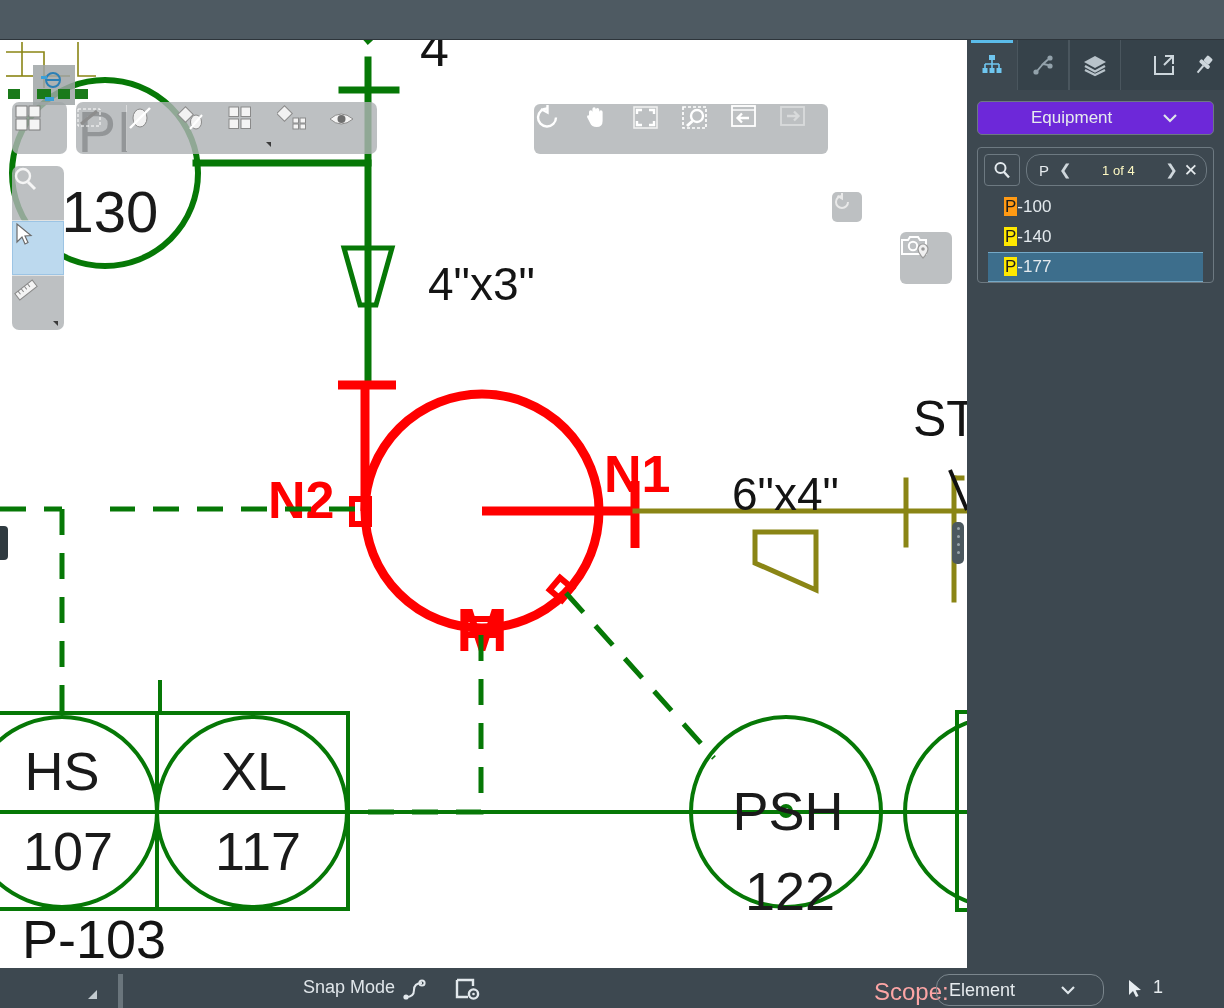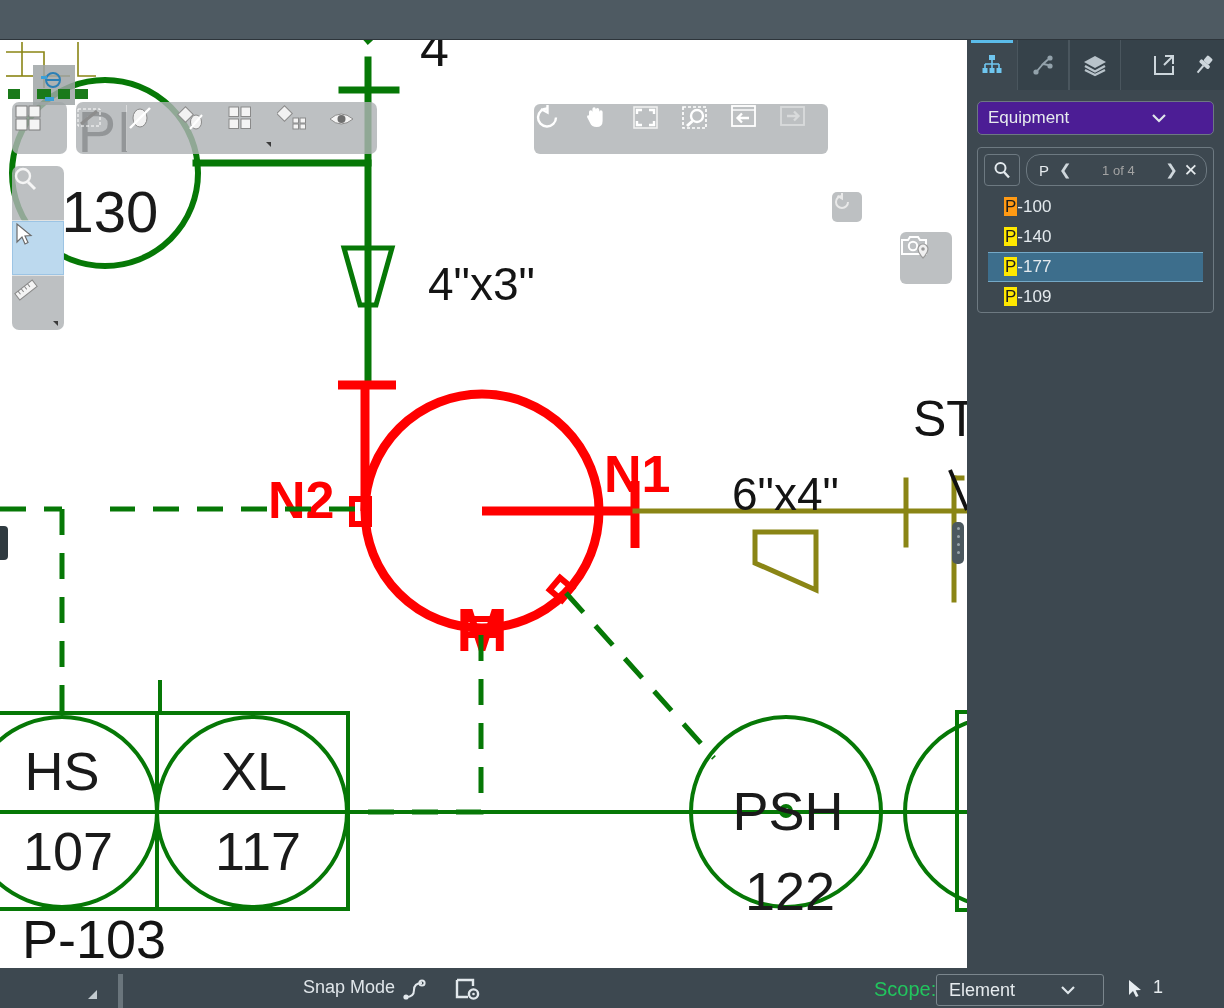--- a/index.html
+++ b/index.html
@@ -60,54 +60,54 @@
      background:#3d4850;box-sizing:border-box;}
   #panel-tabs{height:50px;display:flex;align-items:stretch;background:#36424a;}
   .ptab{width:50px;display:flex;align-items:center;justify-content:center;position:relative;}
   .ptab.active{background:#3d4850;}
   .ptab.active::before{content:"";position:absolute;left:4px;right:4px;top:0;height:3px;background:#5bbcea;}
   .ptab.bordered{border-left:1px solid #4a565e;border-right:1px solid #4a565e;}
   .ptab-spacer{flex:1;}
   .ptab-r{width:40px;display:flex;align-items:center;justify-content:center;}
 
   #combo{margin:11px 10px 0 10px;height:32px;border:1px solid #6d7981;border-radius:5px;
-     display:flex;align-items:center;background:#4c1d95;}
+     display:flex;align-items:center;background:#6d28d9;padding-left:43px;}
   #combo span{flex:1;color:#e6ebee;font-size:17px;padding-left:10px;}
   #combo .dn{width:26px;display:flex;align-items:center;justify-content:center;}
 
   #findbox{margin:12px 10px 0 10px;border:1px solid #6d7981;border-radius:4px;}
   #findrow{display:flex;align-items:center;padding:6px 6px 6px 6px;gap:6px;}
   #find-btn{width:34px;height:30px;border:1px solid #6d7981;border-radius:4px;
      display:flex;align-items:center;justify-content:center;}
   #find-field{flex:1;height:30px;border:1px solid #6d7981;border-radius:14px;
      display:flex;align-items:center;padding:0 6px;gap:4px;}
   #find-field .q{color:#e6ebee;font-size:15px;padding-left:6px;min-width:14px;}
-  #find-field .cnt{color:#a3a3a3;font-size:13px;flex:1;text-align:center;}
+  #find-field .cnt{color:#fef9c3;font-size:13px;flex:1;text-align:center;}
   .chev{color:#cfd7dc;font-size:15px;padding:0 2px;}
   #find-field .xx{color:#e6ebee;font-size:17px;padding-right:2px;}
 
   #result-list{margin:0 10px;border-top:0;}
   .res-row{height:30px;display:flex;align-items:center;padding-left:16px;box-sizing:border-box;}
   .res-row.sel{background:#3d6e8c;border-top:1px solid #74a8c6;border-bottom:1px solid #74a8c6;}
   .res-row .txt{color:#e4eaee;font-size:17px;white-space:pre;}
   .res-row .hl{background:#ffe800;color:#1b1b1b;padding:0 1px;}
   .res-row .hl.cur{background:#ff9a14;}
 
   
   #statusbar{position:absolute;left:0;top:968px;width:1224px;height:40px;
      background:#3d4850;display:flex;align-items:center;box-sizing:border-box;}
   #sb-resize{position:absolute;left:88px;top:22px;width:0;height:0;
      border-left:9px solid transparent;border-bottom:9px solid #c3cbd0;}
   #sb-div{position:absolute;left:118px;top:6px;width:5px;height:34px;background:#6a757c;}
   #sb-snap{position:absolute;left:303px;top:9px;color:#dfe5e9;font-size:18px;}
   #sb-snapicon{position:absolute;left:402px;top:11px;}
   #sb-gearicon{position:absolute;left:455px;top:10px;}
-  #sb-scope{position:absolute;left:874px;top:10px;color:#22c55e;font-size:20px;}
+  #sb-scope{position:absolute;left:874px;top:10px;color:#fca5a5;font-size:24px;}
   #sb-combo{position:absolute;left:936px;top:6px;width:166px;height:30px;
-     border:1px solid #7b868d;border-radius:3px;display:flex;align-items:center;}
+     border:1px solid #7b868d;border-radius:13px;display:flex;align-items:center;}
   #sb-combo span{flex:1;color:#e6ebee;font-size:18px;padding-left:12px;}
   #sb-combo .dn{width:28px;display:flex;align-items:center;justify-content:center;}
   #sb-cursor{position:absolute;left:1127px;top:11px;}
   #sb-count{position:absolute;left:1153px;top:9px;color:#e6ebee;font-size:18px;}
 
   .lbl{font-family:"Liberation Sans", sans-serif;}
 </style>
 </head>
 <body>
 
@@ -458,23 +458,20 @@
     <div id="result-list">
       <div class="res-row">
         <span class="txt"><span class="hl cur">P</span><span>-100</span></span>
       </div>
       <div class="res-row">
         <span class="txt"><span class="hl">P</span><span>-140</span></span>
       </div>
       <div class="res-row sel">
         <span class="txt"><span class="hl">P</span><span>-177</span></span>
       </div>
-      <div class="res-row">
-        <span class="txt"><span class="hl">P</span><span>-109</span></span>
-      </div>
     </div>
   </div>
 </div>
 
 <div id="statusbar">
   <div id="sb-resize"></div>
   <div id="sb-div"></div>
 
   <div id="sb-snap">Snap Mode</div>
   <div id="sb-snapicon">

